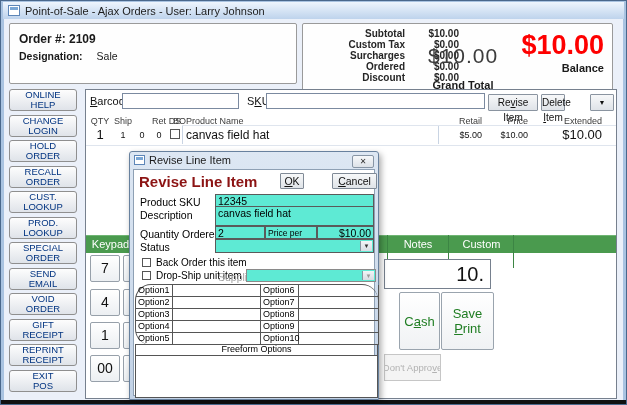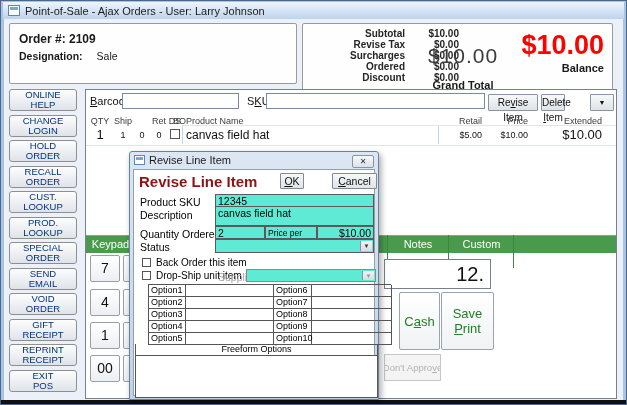--- a/index.html
+++ b/index.html
@@ -89,22 +89,22 @@
   .dbtn{position:absolute; top:3px; height:16px; background:linear-gradient(#f7f8f9,#dfe3e8);
         border:1px solid #808a96; border-radius:1px; font-size:10.5px; color:#111; text-align:center; line-height:14px;}
   .dlbl{position:absolute; left:6px; font-size:10.5px; color:#000;}
   .dfield{position:absolute; left:81px; width:159px; background:#5eead4; border:1px solid #5a5a5a; font-size:10.5px; padding:0 2px; color:#000;}
   .combo-arrow{position:absolute; right:1px; top:1px; bottom:1px; width:12px;
                background:linear-gradient(#f2f4f6,#d8dde3); border-left:1px solid #8a94a0;
                font-size:6px; color:#333; text-align:center; line-height:10px;}
   .chk-row{position:absolute; left:8px; display:flex; align-items:center;}
   .chk-row .checkbox{width:9px; height:9px;}
   .chk-row span.t{font-size:10px; color:#000; margin-left:5px;}
-  .opt-grid{position:absolute; left:14px; top:114px; width:243px; display:grid;
-            grid-template-columns:37px 88px 38px 80px; border-top:1px solid #555; border-left:1px solid #555;}
+  .opt-grid{position:absolute; left:1px; top:114px; width:243px; display:grid;
+            grid-template-columns:37px 88px 38px 80px; border-top:1px solid #555; border-left:1px solid #555;border-radius:16px;}
   .opt-grid > div{height:12px; border-right:1px solid #555; border-bottom:1px solid #555; font-size:9px; line-height:11px; padding-left:2px; color:#000;}
   .freeform-hdr{position:absolute; left:1px; top:174px; width:243px; height:12px; border:1px solid #555; border-top:none;
                 font-size:9px; line-height:11px; text-align:center; color:#000;}
   .freeform-area{position:absolute; left:1px; top:186px; width:243px; height:42px; border:1px solid #555; border-top:none; background:#fff;}
   u{text-decoration:underline;}
 </style>
 </head>
 <body>
 
 <div class="window">
@@ -121,21 +121,21 @@
     </div>
   </div>
 
   <div class="box totals-box">
     <div class="totals-rows">
       <div class="trow">
           <span class="tl">Subtotal</span>
           <span class="tv">$10.00</span>
         </div>
       <div class="trow">
-          <span class="tl">Revise Tax</span>
+          <span class="tl">Custom Tax</span>
           <span class="tv">$0.00</span>
         </div>
       <div class="trow">
           <span class="tl">Surcharges</span>
           <span class="tv">$0.00</span>
         </div>
       <div class="trow">
           <span class="tl">Ordered</span>
           <span class="tv">$0.00</span>
         </div>
@@ -222,21 +222,21 @@
 
     <div class="key" style="top:165px;">7</div>
     <div class="key" style="top:199px;">4</div>
     <div class="key" style="top:232px;">1</div>
     <div class="key" style="top:265px;">00</div>
     <div class="key-sliver" style="top:165px;"></div>
     <div class="key-sliver" style="top:199px;"></div>
     <div class="key-sliver" style="top:232px;"></div>
     <div class="key-sliver" style="top:265px;"></div>
 
-    <div class="amount">12.</div>
+    <div class="amount">10.</div>
     <div class="paybtn" style="left:313px;width:41px;">C<u>a</u>sh</div>
     <div class="paybtn" style="left:355px;width:53px;">
       <span><span>Save</span><br><span><u>P</u>rint</span></span>
     </div>
     <div class="disbtn">Don't Appro<u>v</u>e</div>
   </div>
 
   <div class="dialog">
     <div class="dlg-title">
       <span class="app-icon" style="width:11px;height:10px;"></span>

